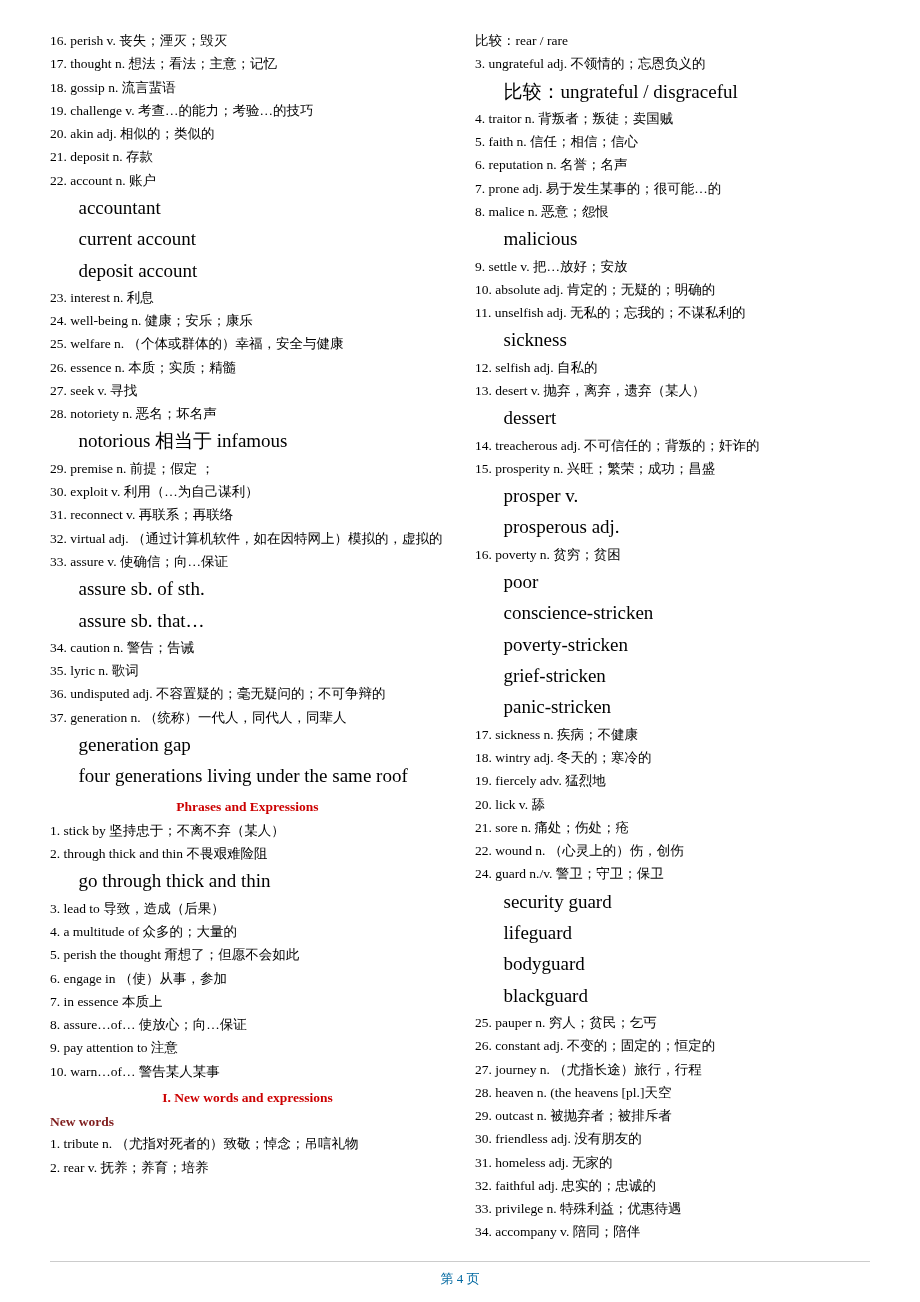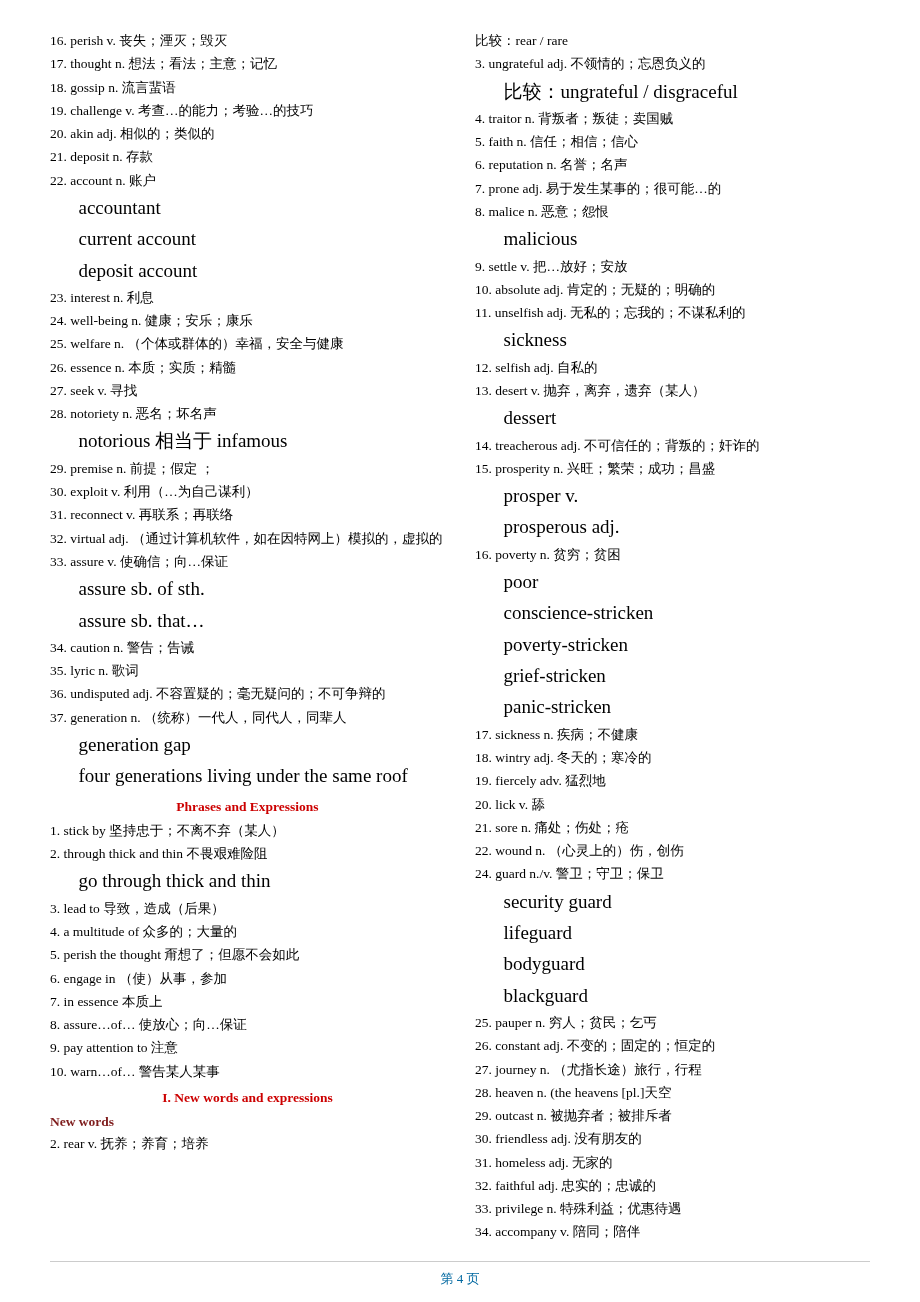--- a/index.html
+++ b/index.html
@@ -164,20 +164,23 @@
         </div>
         <div class="entry">
           <div class="entry-text">9. pay attention to 注意</div>
         </div>
         <div class="entry">
           <div class="entry-text">10. warn…of… 警告某人某事</div>
         </div>
         <div class="section-header">I. New words and expressions</div>
         <div class="sub-header">New words</div>
         <div class="entry">
+          <div class="entry-text">1. tribute n. （尤指对死者的）致敬；悼念；吊唁礼物</div>
+        </div>
+        <div class="entry">
           <div class="entry-text">2. rear v. 抚养；养育；培养</div>
         </div>
       </div>
 
     <div class="col" id="right-col">
         <div class="entry">
           <div class="entry-text">比较：rear / rare</div>
         </div>
         <div class="entry">
           <div class="entry-text">3. ungrateful adj. 不领情的；忘恩负义的</div>

